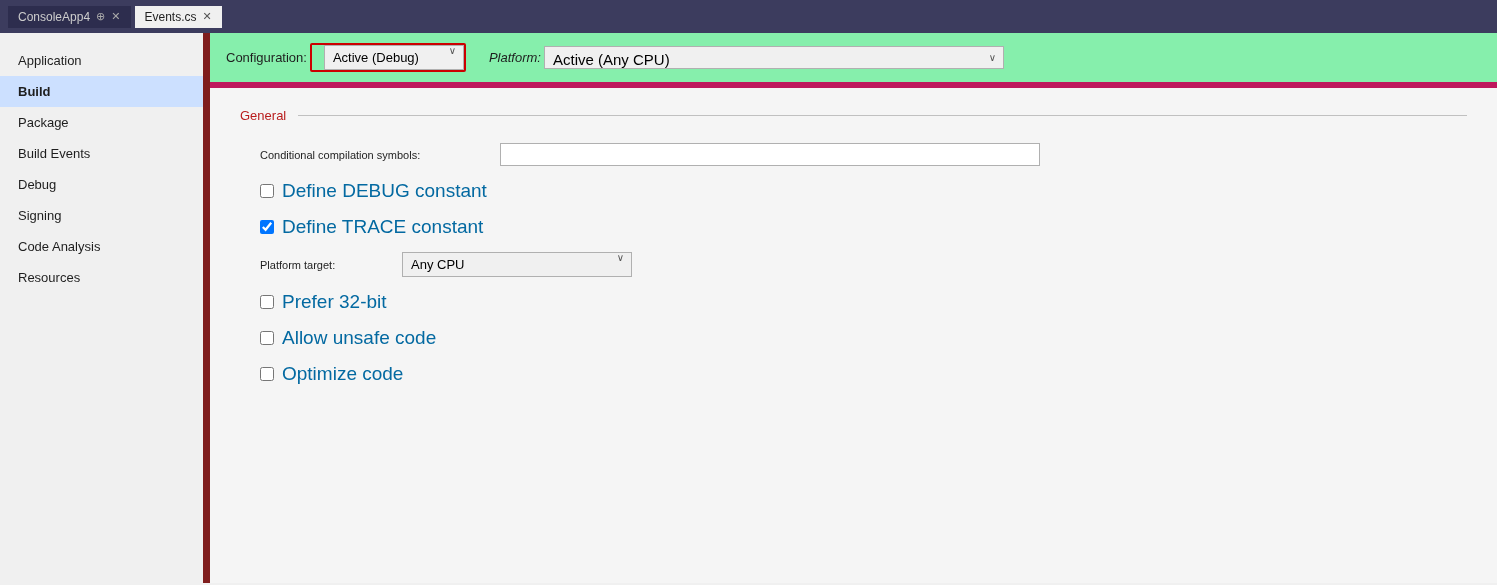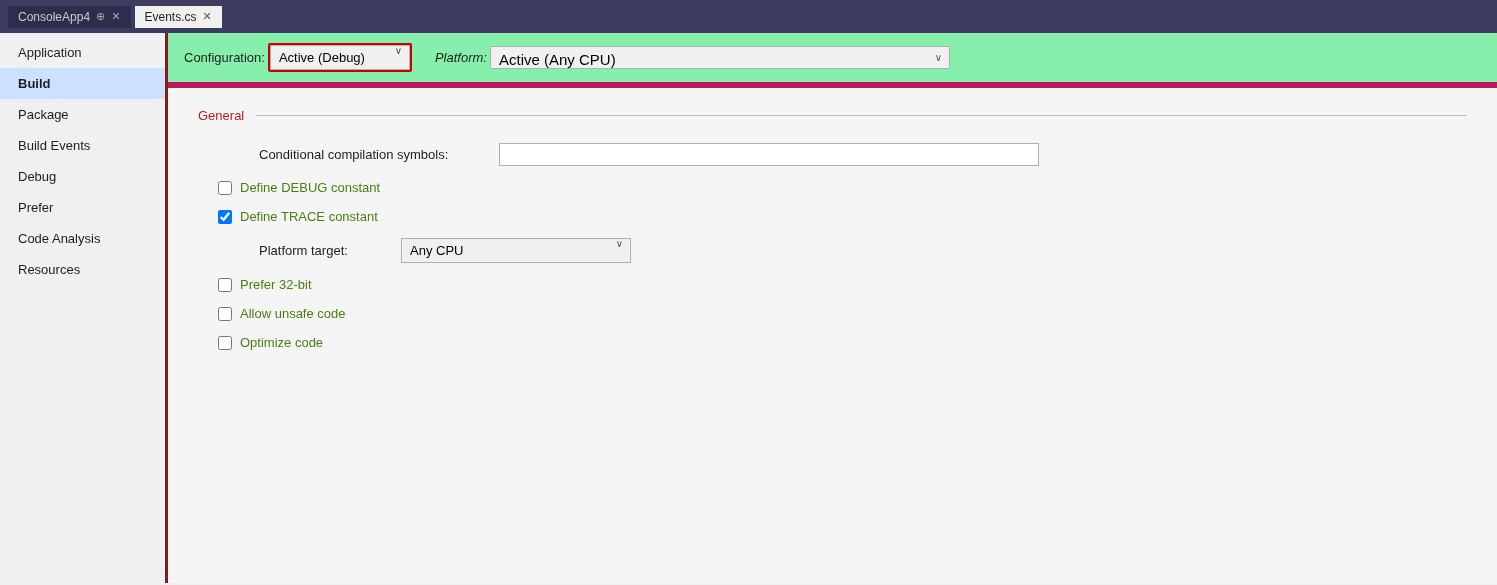--- a/index.html
+++ b/index.html
@@ -41,24 +41,24 @@
     }
 
     
     .main-layout {
       display: flex;
       height: calc(585px - 35px);
     }
 
     
     .sidebar {
-      width: 168px;
-      background: #f0f0f0;
-      border-right: 3px solid #7f1d1d;
-      padding-top: 4px;
+      width: 210px;
+      background: #f0f0f0;
+      border-right: 7px solid #7f1d1d;
+      padding-top: 12px;
       flex-shrink: 0;
     }
     .sidebar-item {
       padding: 8px 18px;
       cursor: pointer;
       font-size: 13px;
       color: #1e1e1e;
     }
     .sidebar-item.active {
       background: #cce0ff;
@@ -85,20 +85,21 @@
       font-size: 13px;
       color: #1e1e1e;
     }
     .config-select-wrapper {
       border: 2px solid #cc0000;
       border-radius: 2px;
     }
     .select-wrapper {
       position: relative;
       display: inline-flex;
+      padding-left: 12px;
     }
     .select-wrapper select {
       padding: 4px 28px 4px 8px;
       font-size: 13px;
       background: #f0f0f0;
       border: 1px solid #b0b0b0;
       outline: none;
       appearance: none;
       -webkit-appearance: none;
       cursor: pointer;
@@ -149,24 +150,23 @@
     }
 
     
     .form-row {
       display: flex;
       align-items: center;
       margin-bottom: 14px;
       padding-left: 20px;
     }
     .form-label {
-      font-size: 13px;
+      font-size: 11px;
       color: #1e1e1e;
       min-width: 240px;
-      margin-left: 41px;
     }
     .form-input {
       padding: 3px 6px;
       font-size: 13px;
       border: 1px solid #b0b0b0;
       background: #fff;
       width: 540px;
       outline: none;
     }
     .checkbox-row {
@@ -175,22 +175,22 @@
       margin-bottom: 14px;
       padding-left: 20px;
       gap: 8px;
     }
     .checkbox-row input[type="checkbox"] {
       width: 14px;
       height: 14px;
       cursor: pointer;
     }
     .checkbox-label {
-      font-size: 13px;
-      color: #4d7c0f;
+      font-size: 19px;
+      color: #0369a1;
     }
     .platform-row {
       display: flex;
       align-items: center;
       margin-bottom: 14px;
       padding-left: 20px;
       gap: 12px;
     }
     .platform-row .form-label {
       min-width: 130px;
@@ -239,21 +239,21 @@
     <div class="sidebar-item">
       <span>Package</span>
     </div>
     <div class="sidebar-item">
       <span>Build Events</span>
     </div>
     <div class="sidebar-item">
       <span>Debug</span>
     </div>
     <div class="sidebar-item">
-      <span>Prefer</span>
+      <span>Signing</span>
     </div>
     <div class="sidebar-item">
       <span>Code Analysis</span>
     </div>
     <div class="sidebar-item">
       <span>Resources</span>
     </div>
   </div>
 
   <div class="content">

